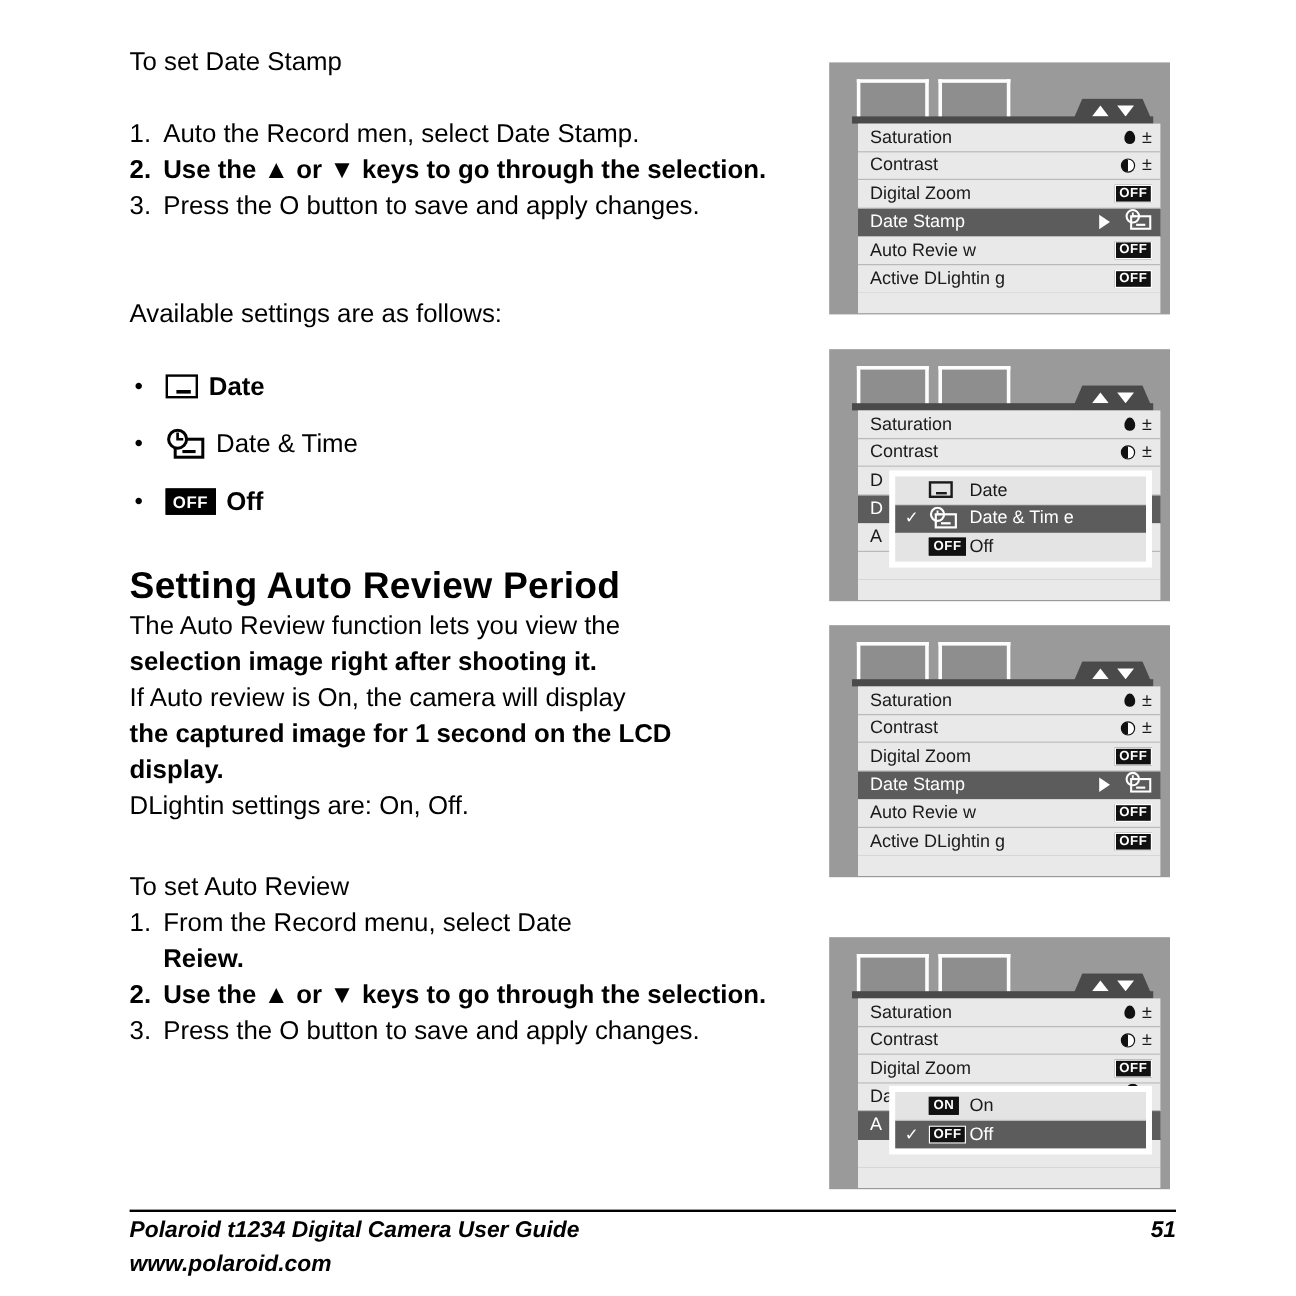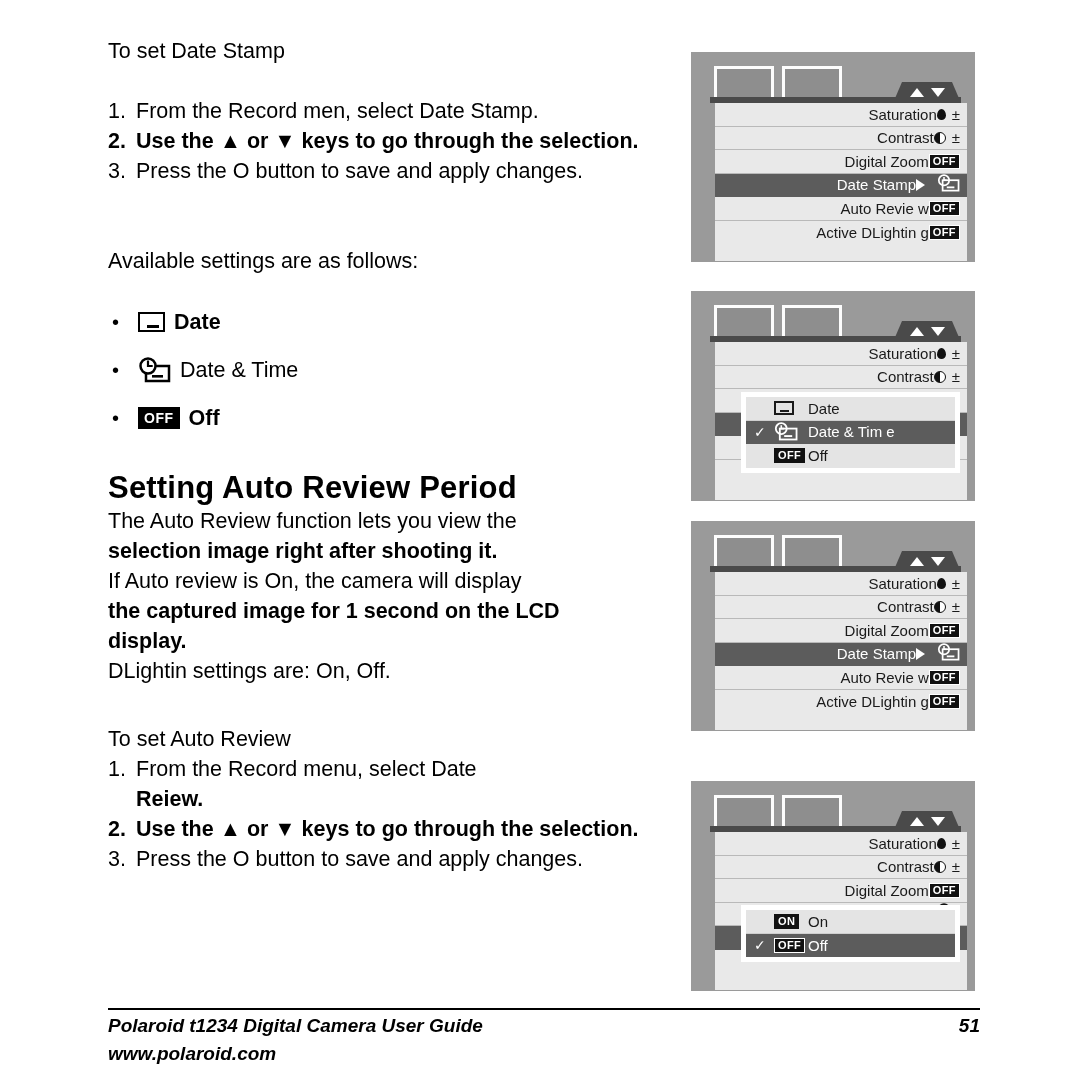--- a/index.html
+++ b/index.html
@@ -47,21 +47,21 @@
   .tab.t1{left:0;}
   .tab.t2{left:68px;}
   .hdrbar{position:absolute;left:19px;top:45px;right:14px;height:6px;background:#4a4a4a;}
   .scroll{position:absolute;right:14px;top:30px;width:68px;height:21px;background:#4a4a4a;
     clip-path:polygon(9px 0,59px 0,68px 21px,0 21px);display:flex;align-items:center;
     justify-content:center;gap:7px;}
   .arrw{width:0;height:0;border-left:7px solid transparent;border-right:7px solid transparent;}
   .arrw.up{border-bottom:9px solid #fff;}
   .arrw.dn{border-top:9px solid #fff;}
 
-  .rows{position:absolute;left:24px;top:51px;right:8px;text-align:right;}
+  .rows{position:absolute;left:24px;top:51px;right:8px;}
   .row{height:23.5px;display:flex;align-items:center;background:#e9e9e9;color:#1a1a1a;
        border-bottom:1px solid #b9b9b9;font-size:15px;padding:0 7px 0 10px;box-sizing:border-box;
        position:relative;}
   .row.sel{background:#5c5c5c;color:#fff;border-bottom-color:#5c5c5c;}
   .row .lbl{flex:1;white-space:nowrap;}
   .row .rgt{display:flex;align-items:center;gap:6px;}
   .caret{width:0;height:0;border-top:6px solid transparent;border-bottom:6px solid transparent;
          border-left:9px solid #fff;margin-right:12px;}
   .badge{display:inline-block;background:#111;color:#fff;border:1.5px solid #fff;font-weight:bold;
     font-size:11px;line-height:13px;padding:0 3px;letter-spacing:.4px;}
@@ -98,21 +98,21 @@
 <div class="page">
 
   <div class="textcol">
 
     <p class="para">To set Date Stamp</p>
     <div class="spacer-md"></div>
 
     <ul class="olist">
       <li class="oitem">
         <span class="onum">1.</span>
-        <span class="otext">From the Record men, select Date Stamp.</span>
+        <span class="otext">Auto the Record men, select Date Stamp.</span>
       </li>
       <li class="oitem">
         <span class="onum b">2.</span>
         <span class="otext b just">Use the ▲ or ▼ keys to go through the selection.</span>
       </li>
       <li class="oitem">
         <span class="onum">3.</span>
         <span class="otext just">Press the O   button to save and apply changes.</span>
       </li>
     </ul>

